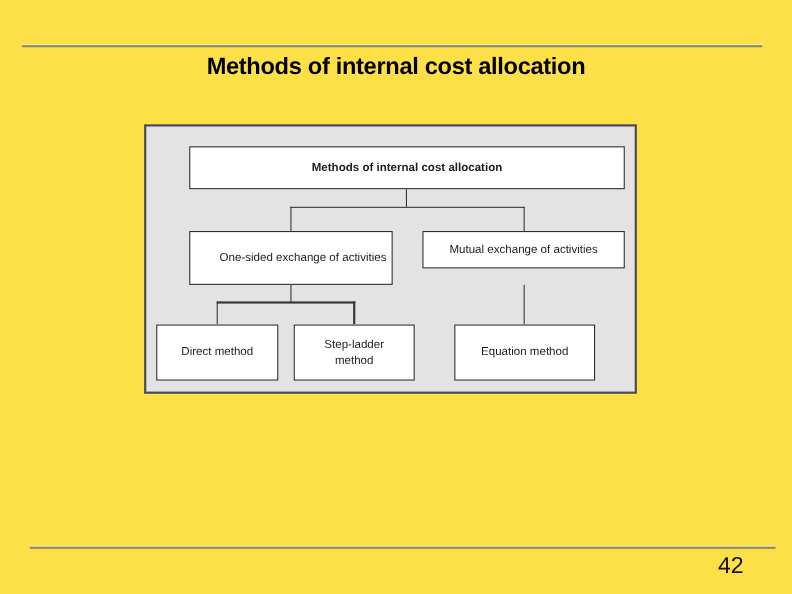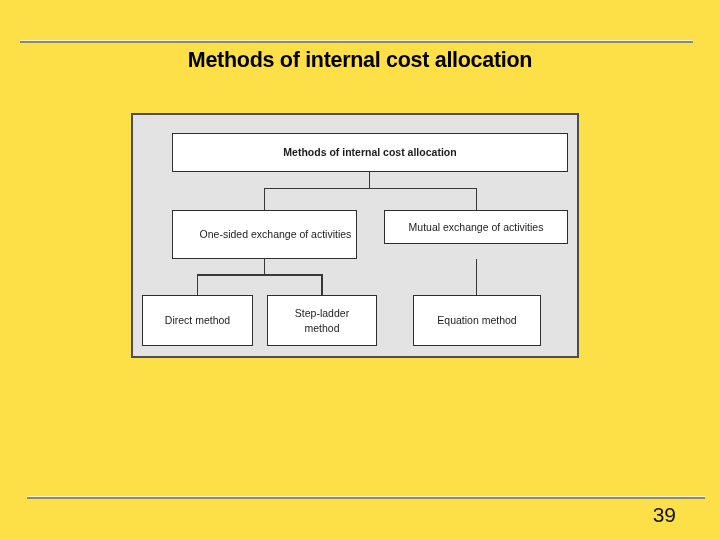--- a/index.html
+++ b/index.html
@@ -112,15 +112,15 @@
     </div>
 
     <div class="node l3c">
       <span class="node-label">Equation method</span>
     </div>
 
   </div>
 
   <div class="rule bottom"></div>
 
-  <div class="page-number">39</div>
+  <div class="page-number">42</div>
 
 </div>
 
 </body></html>

